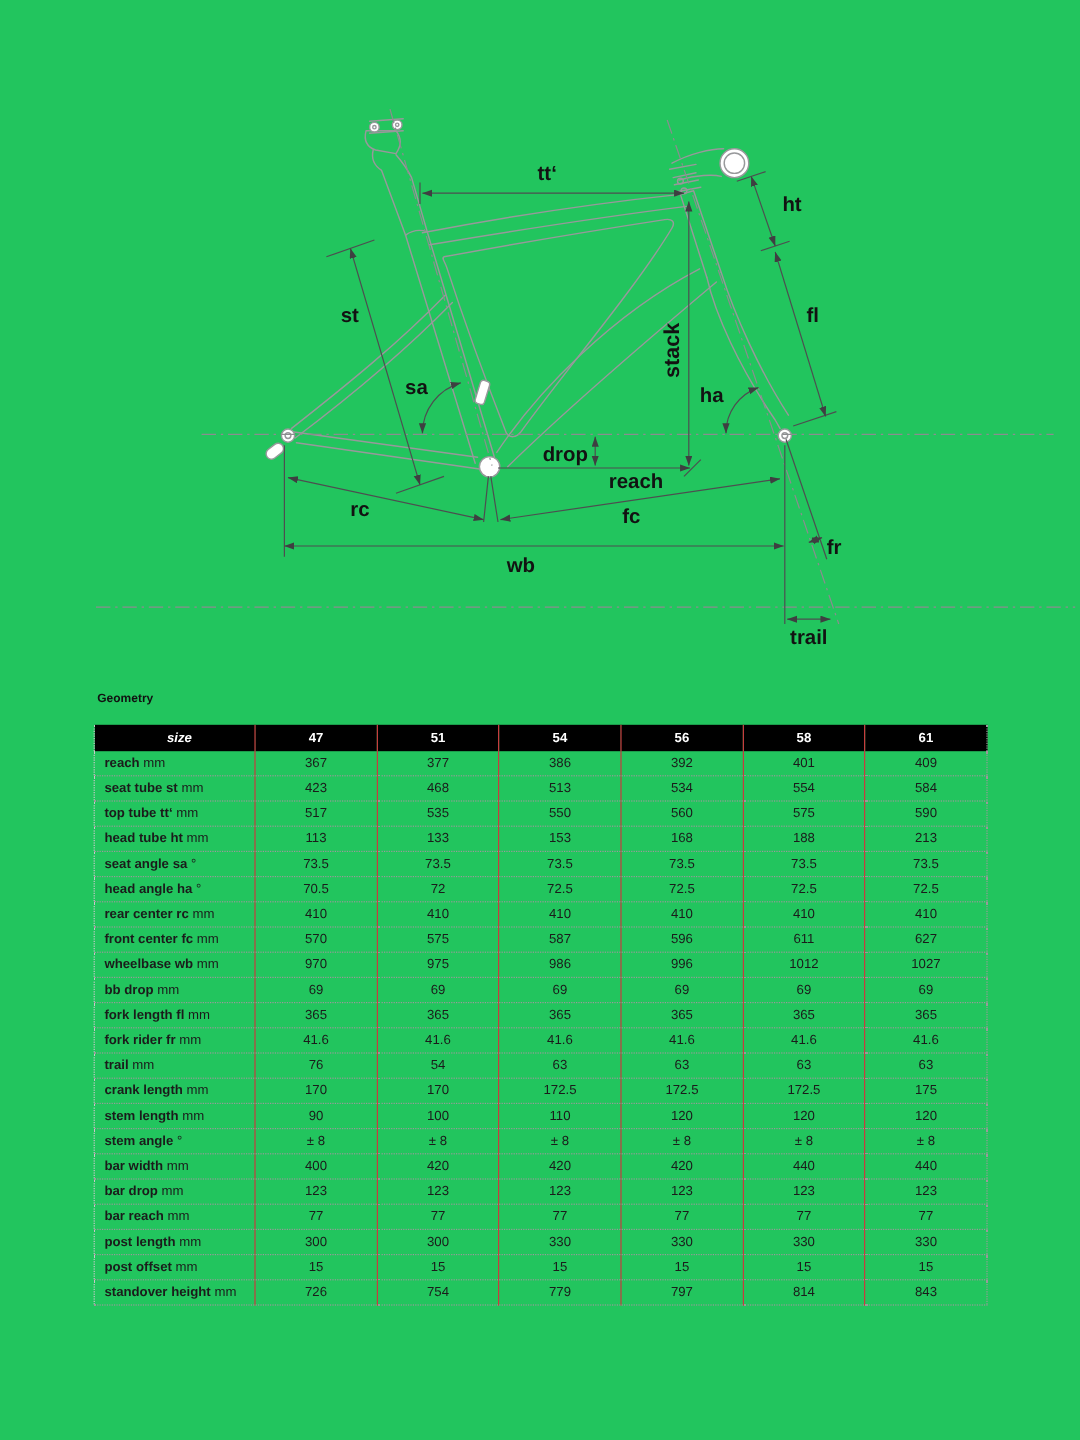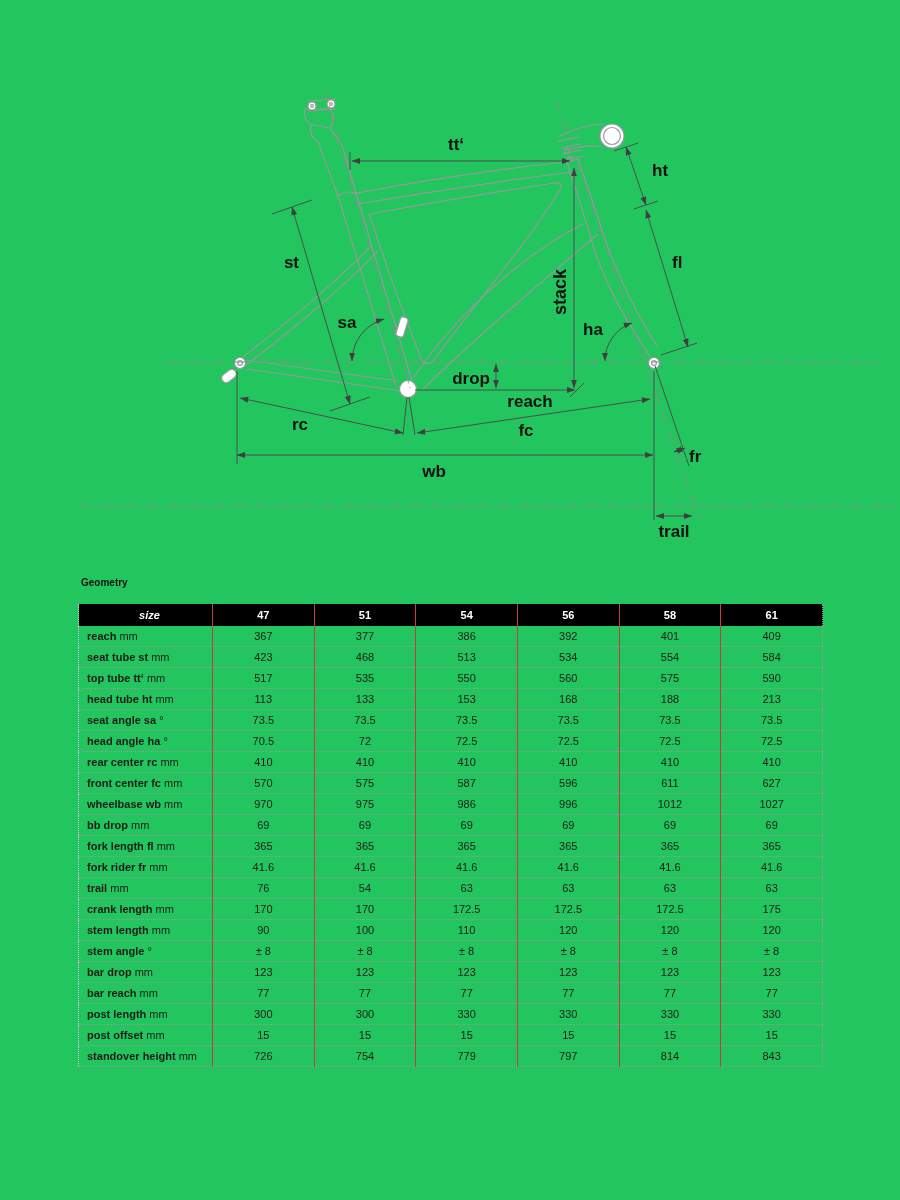--- a/index.html
+++ b/index.html
@@ -313,20 +313,29 @@
         <tr>
           <th><span class="b">stem angle</span><span class="u"> °</span></th>
           <td>± 8</td>
           <td>± 8</td>
           <td>± 8</td>
           <td>± 8</td>
           <td>± 8</td>
           <td>± 8</td>
         </tr>
         <tr>
+          <th><span class="b">bar width</span><span class="u"> mm</span></th>
+          <td>400</td>
+          <td>420</td>
+          <td>420</td>
+          <td>420</td>
+          <td>440</td>
+          <td>440</td>
+        </tr>
+        <tr>
           <th><span class="b">bar drop</span><span class="u"> mm</span></th>
           <td>123</td>
           <td>123</td>
           <td>123</td>
           <td>123</td>
           <td>123</td>
           <td>123</td>
         </tr>
         <tr>
           <th><span class="b">bar reach</span><span class="u"> mm</span></th>

